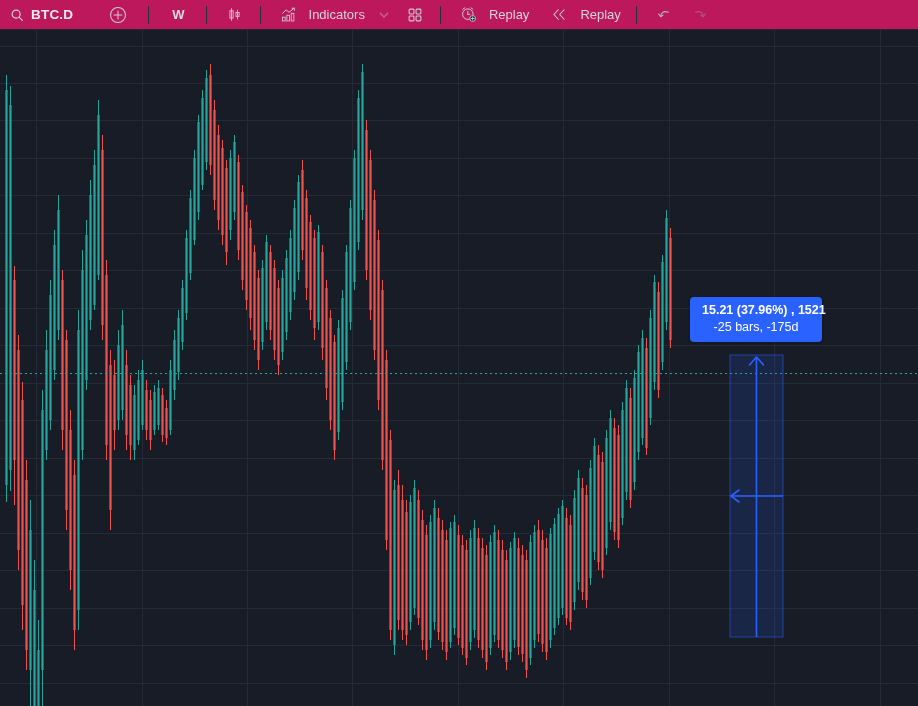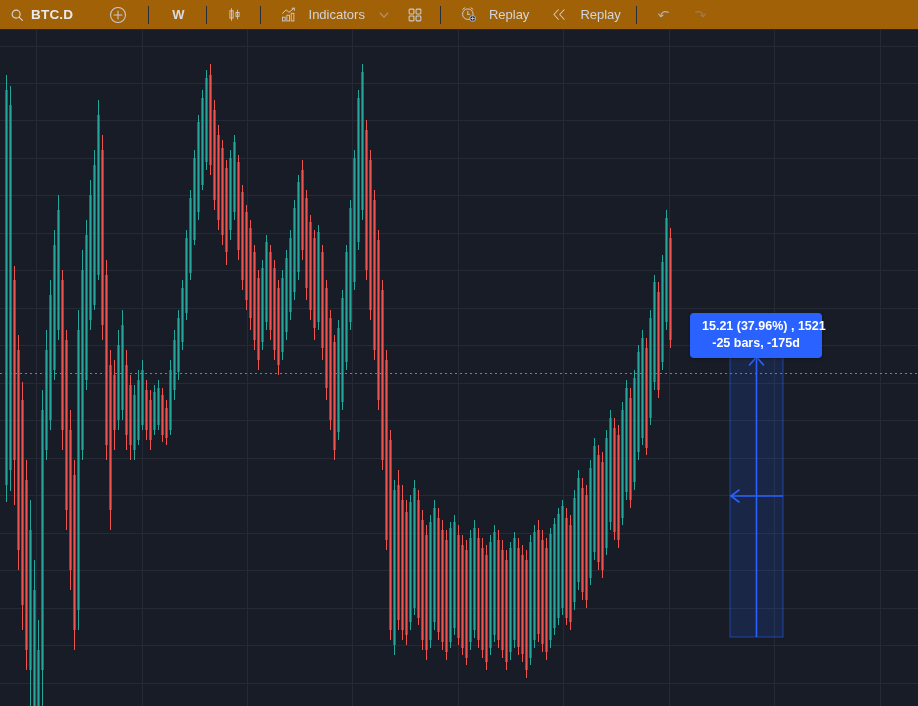--- a/index.html
+++ b/index.html
@@ -22,21 +22,21 @@
     background: #131722;
     overflow: hidden;
   }
 
   
   #toolbar {
     position: absolute;
     top: 0; left: 0;
     width: 918px;
     height: 30px;
-    background: #a16207;
+    background: #be185d;
     border-bottom: 1px solid #22262f;
     display: flex;
     align-items: center;
     box-sizing: border-box;
   }
   .tb-btn {
     display: flex;
     align-items: center;
     height: 26px;
     padding: 0 7px;
@@ -98,21 +98,21 @@
     border-radius: 4px;
     padding: 5px 12px 6px 12px;
     text-align: center;
     color: #ffffff;
     font-size: 12.5px;
     line-height: 17px;
     white-space: nowrap;
     box-shadow: 0 1px 3px rgba(0,0,0,0.35);
   }
   #measure-line-1 { font-weight: bold; }
-  #measure-line-2 { font-weight: bold; }
+  #measure-line-2 { font-weight: normal; }
 </style>
 </head>
 <body>
 
 <div id="app">
 
   <div id="toolbar">
 
     <div class="tb-btn" style="padding-left:10px;">
       <span class="tb-ico">
@@ -603,19 +603,19 @@
         <line x1="0" y1="343.5" x2="918" y2="343.5" stroke="#26a69a" stroke-width="1.2" stroke-dasharray="2 3"></line>
       </svg>
     <svg id="overlay-layer" width="918" height="676">
         <rect x="730" y="325" width="53" height="282" fill="rgba(41,98,255,0.14)" stroke="rgba(41,98,255,0.55)" stroke-width="1"></rect>
         <line x1="756.5" y1="607" x2="756.5" y2="327" stroke="#2962ff" stroke-width="1.6"></line>
         <polyline points="749.5,335 756.5,327 763.5,335" fill="none" stroke="#2962ff" stroke-width="1.6" stroke-linecap="round" stroke-linejoin="round"></polyline>
         <line x1="783" y1="466" x2="731" y2="466" stroke="#2962ff" stroke-width="1.6"></line>
         <polyline points="739,460 731,466 739,472" fill="none" stroke="#2962ff" stroke-width="1.6" stroke-linecap="round" stroke-linejoin="round"></polyline>
       </svg>
 
-    <div id="measure-tooltip" style="left: 690px; top: 283px; width: 132px; box-sizing: border-box; background: rgb(41, 98, 255);">
+    <div id="measure-tooltip" style="left: 690px; top: 267px; width: 132px; box-sizing: border-box; background: rgb(41, 98, 255);">
       <div id="measure-line-1">15.21 (37.96%) , 1521</div>
       <div id="measure-line-2">-25 bars, -175d</div>
     </div>
   </div>
 
 </div>
 
 </body></html>

